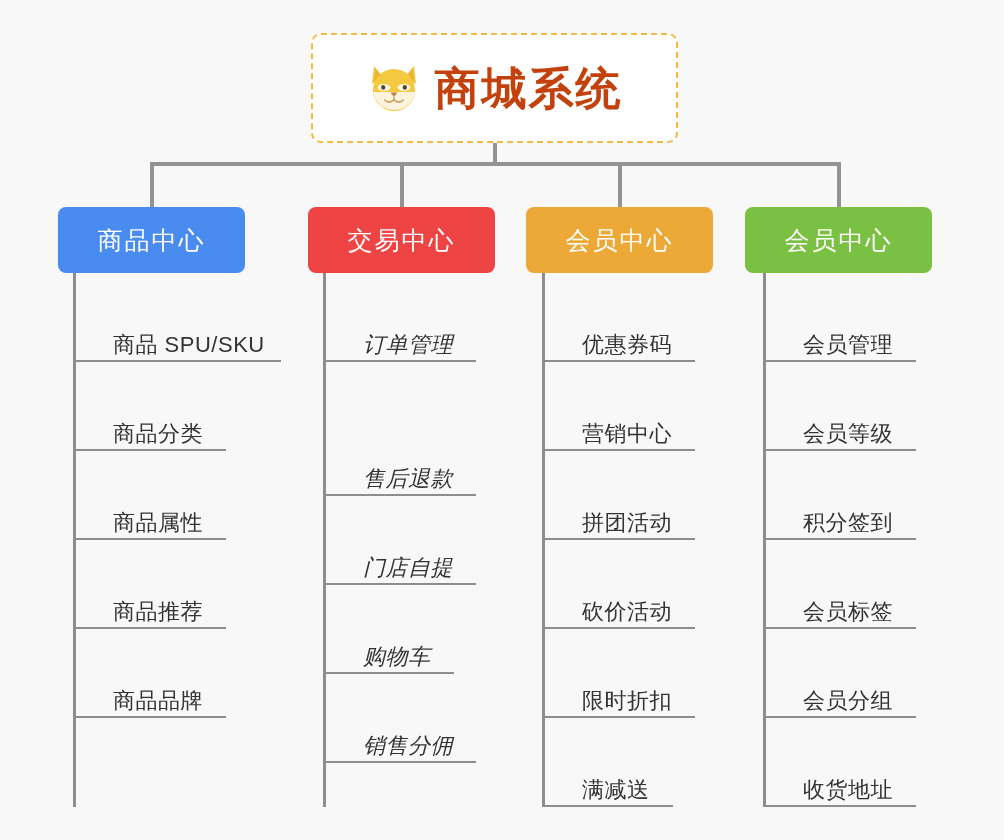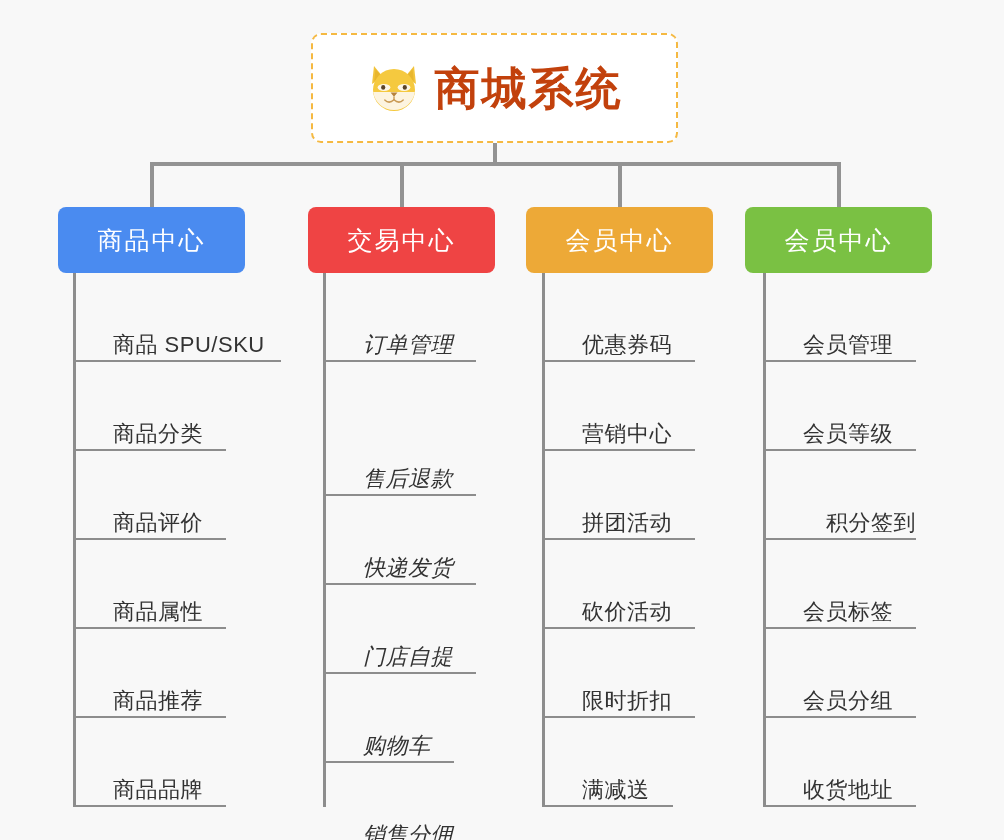--- a/index.html
+++ b/index.html
@@ -143,44 +143,38 @@
   <div id="branches">
       <div class="branch" style="left: 73px;">
         <div class="branch-stem" style="height: 534px;"></div>
         <div class="leaf" style="width: 208px;">
           <span class="leaf-label">商品 SPU/SKU</span>
         </div>
         <div class="leaf" style="width: 153px;">
           <span class="leaf-label">商品分类</span>
         </div>
         <div class="leaf" style="width: 153px;">
-          <span class="leaf-label">商品评价</span>
-        </div>
-        <div class="leaf" style="width: 153px;">
           <span class="leaf-label">商品属性</span>
         </div>
         <div class="leaf" style="width: 153px;">
           <span class="leaf-label">商品推荐</span>
         </div>
         <div class="leaf" style="width: 153px; text-align: center;">
           <span class="leaf-label">商品品牌</span>
         </div>
       </div>
       <div class="branch" style="left: 323px; font-style: italic;">
         <div class="branch-stem" style="height: 534px;"></div>
         <div class="leaf" style="width: 153px;">
           <span class="leaf-label">订单管理</span>
         </div>
         <div class="leaf" style="width: 153px; margin-top: 45px;">
           <span class="leaf-label">售后退款</span>
         </div>
         <div class="leaf" style="width: 153px;">
-          <span class="leaf-label">快递发货</span>
-        </div>
-        <div class="leaf" style="width: 153px;">
           <span class="leaf-label">门店自提</span>
         </div>
         <div class="leaf" style="width: 131px;">
           <span class="leaf-label">购物车</span>
         </div>
         <div class="leaf" style="width: 153px;">
           <span class="leaf-label">销售分佣</span>
         </div>
       </div>
       <div class="branch" style="left: 542px;">
@@ -205,21 +199,21 @@
         </div>
       </div>
       <div class="branch" style="left: 763px;">
         <div class="branch-stem" style="height: 534px;"></div>
         <div class="leaf" style="width: 153px; font-family: Liberation Serif, serif;">
           <span class="leaf-label">会员管理</span>
         </div>
         <div class="leaf" style="width: 153px;">
           <span class="leaf-label">会员等级</span>
         </div>
-        <div class="leaf" style="width: 153px; justify-content: flex-end;">
+        <div class="leaf" style="width: 153px;">
           <span class="leaf-label">积分签到</span>
         </div>
         <div class="leaf" style="width: 153px;">
           <span class="leaf-label">会员标签</span>
         </div>
         <div class="leaf" style="width: 153px;">
           <span class="leaf-label">会员分组</span>
         </div>
         <div class="leaf" style="width: 153px;">
           <span class="leaf-label">收货地址</span>

